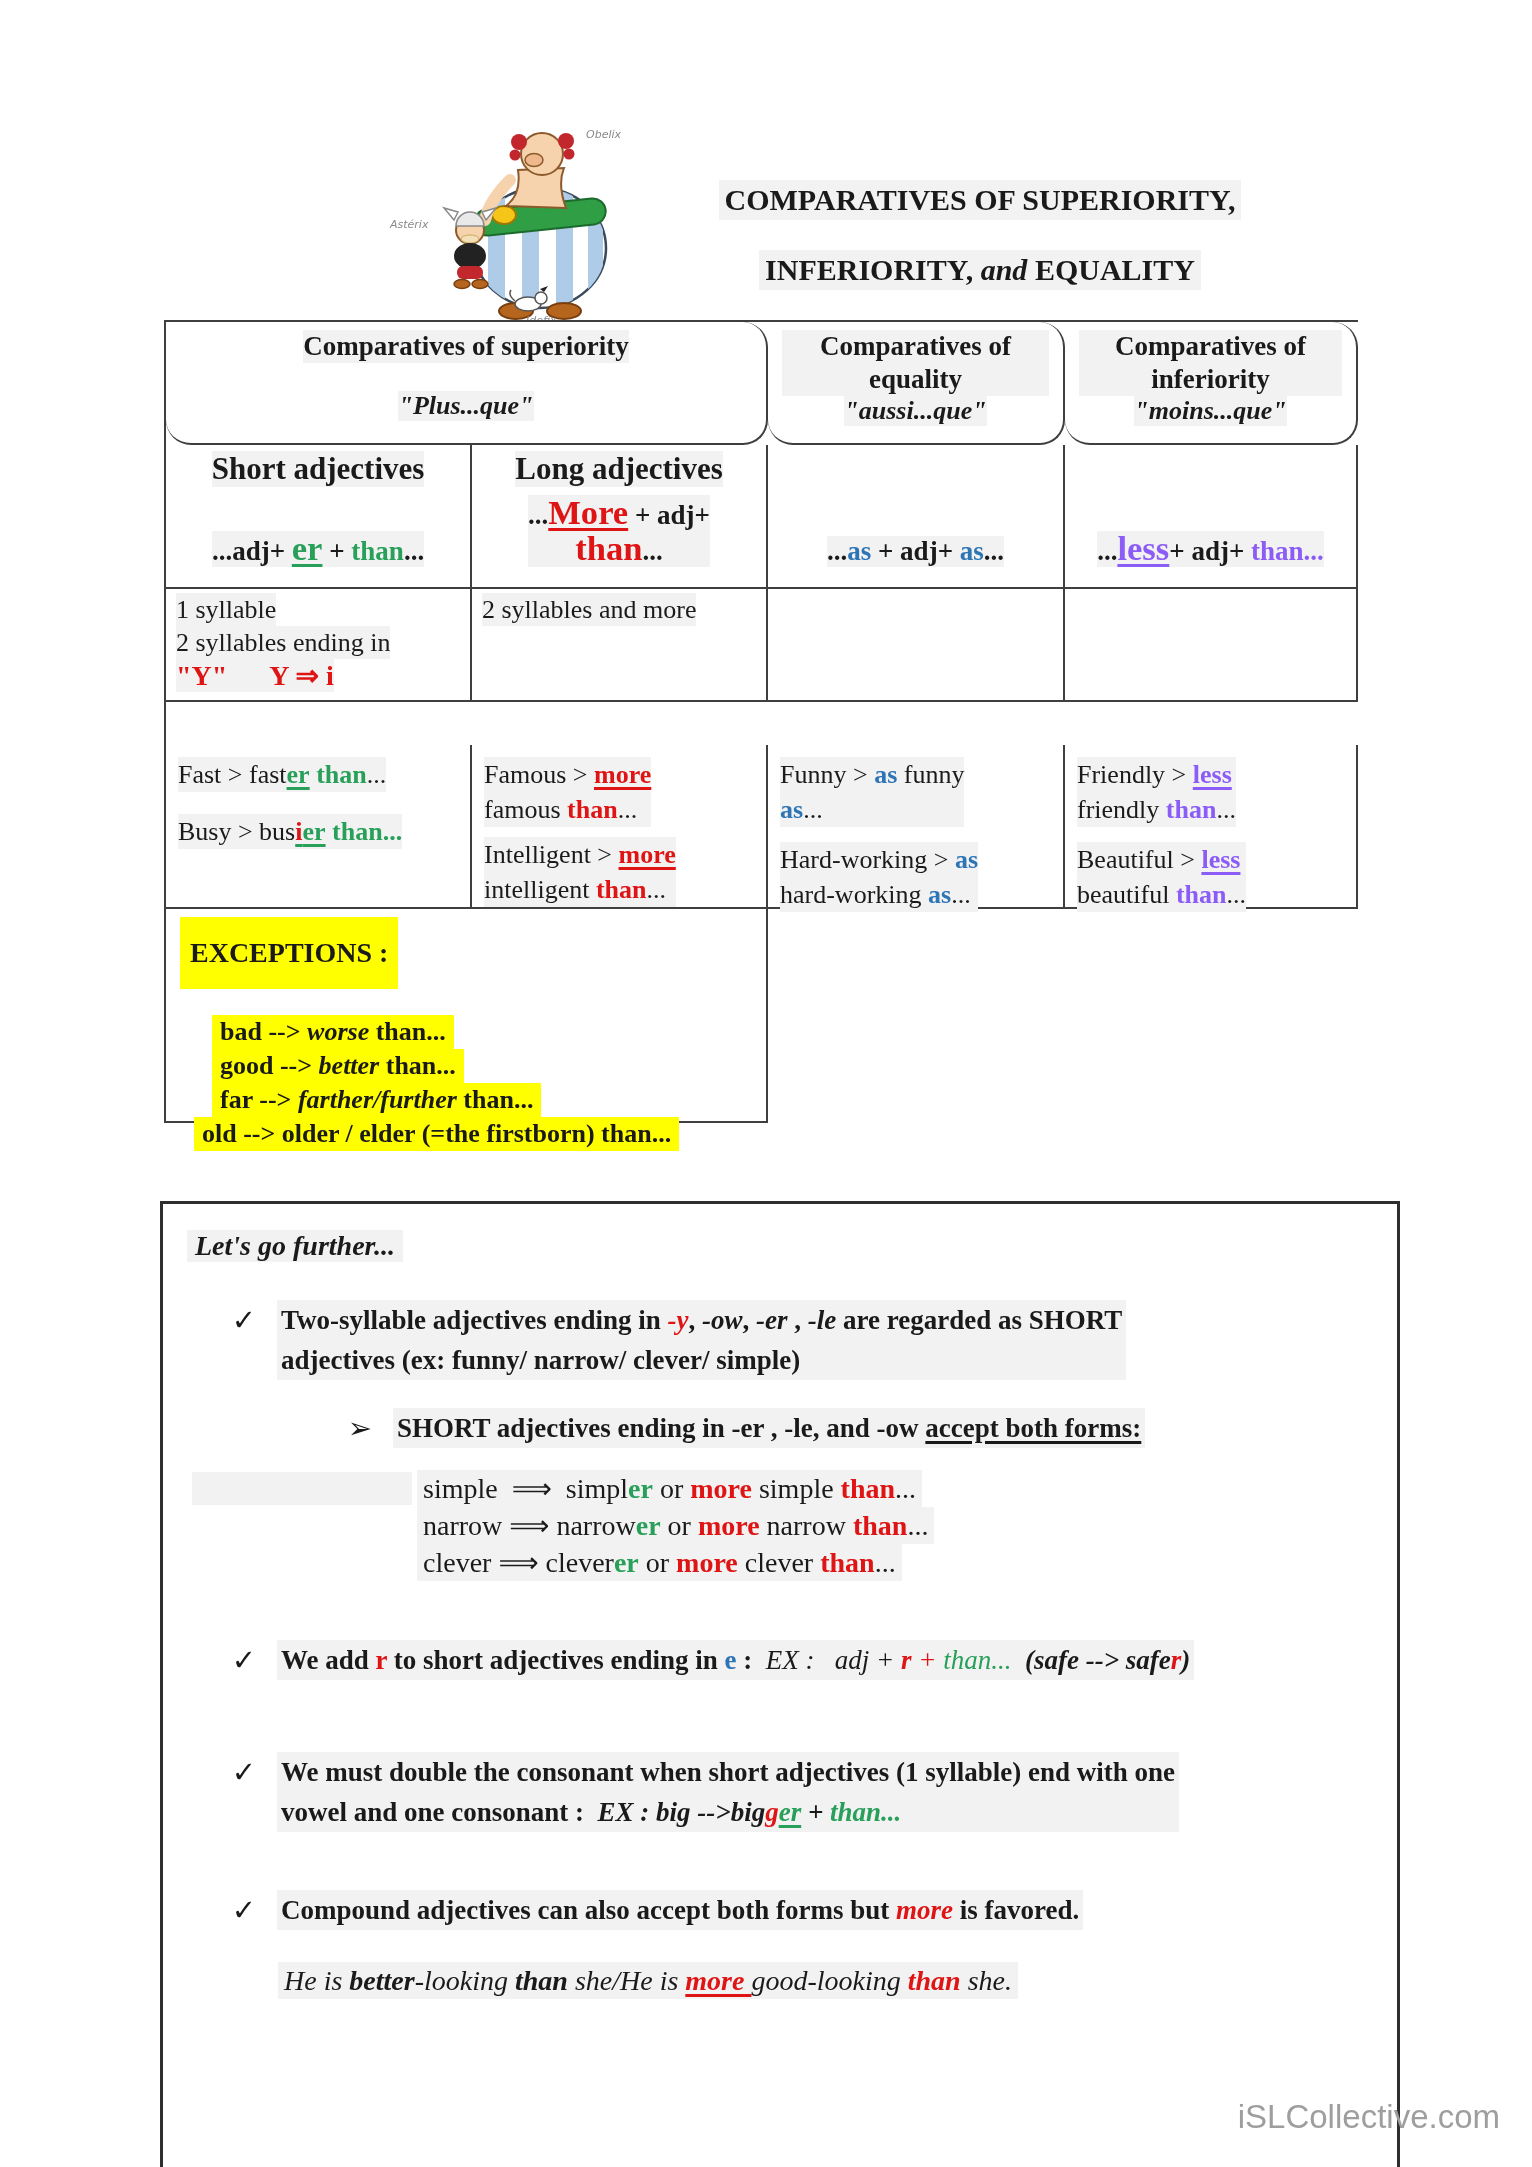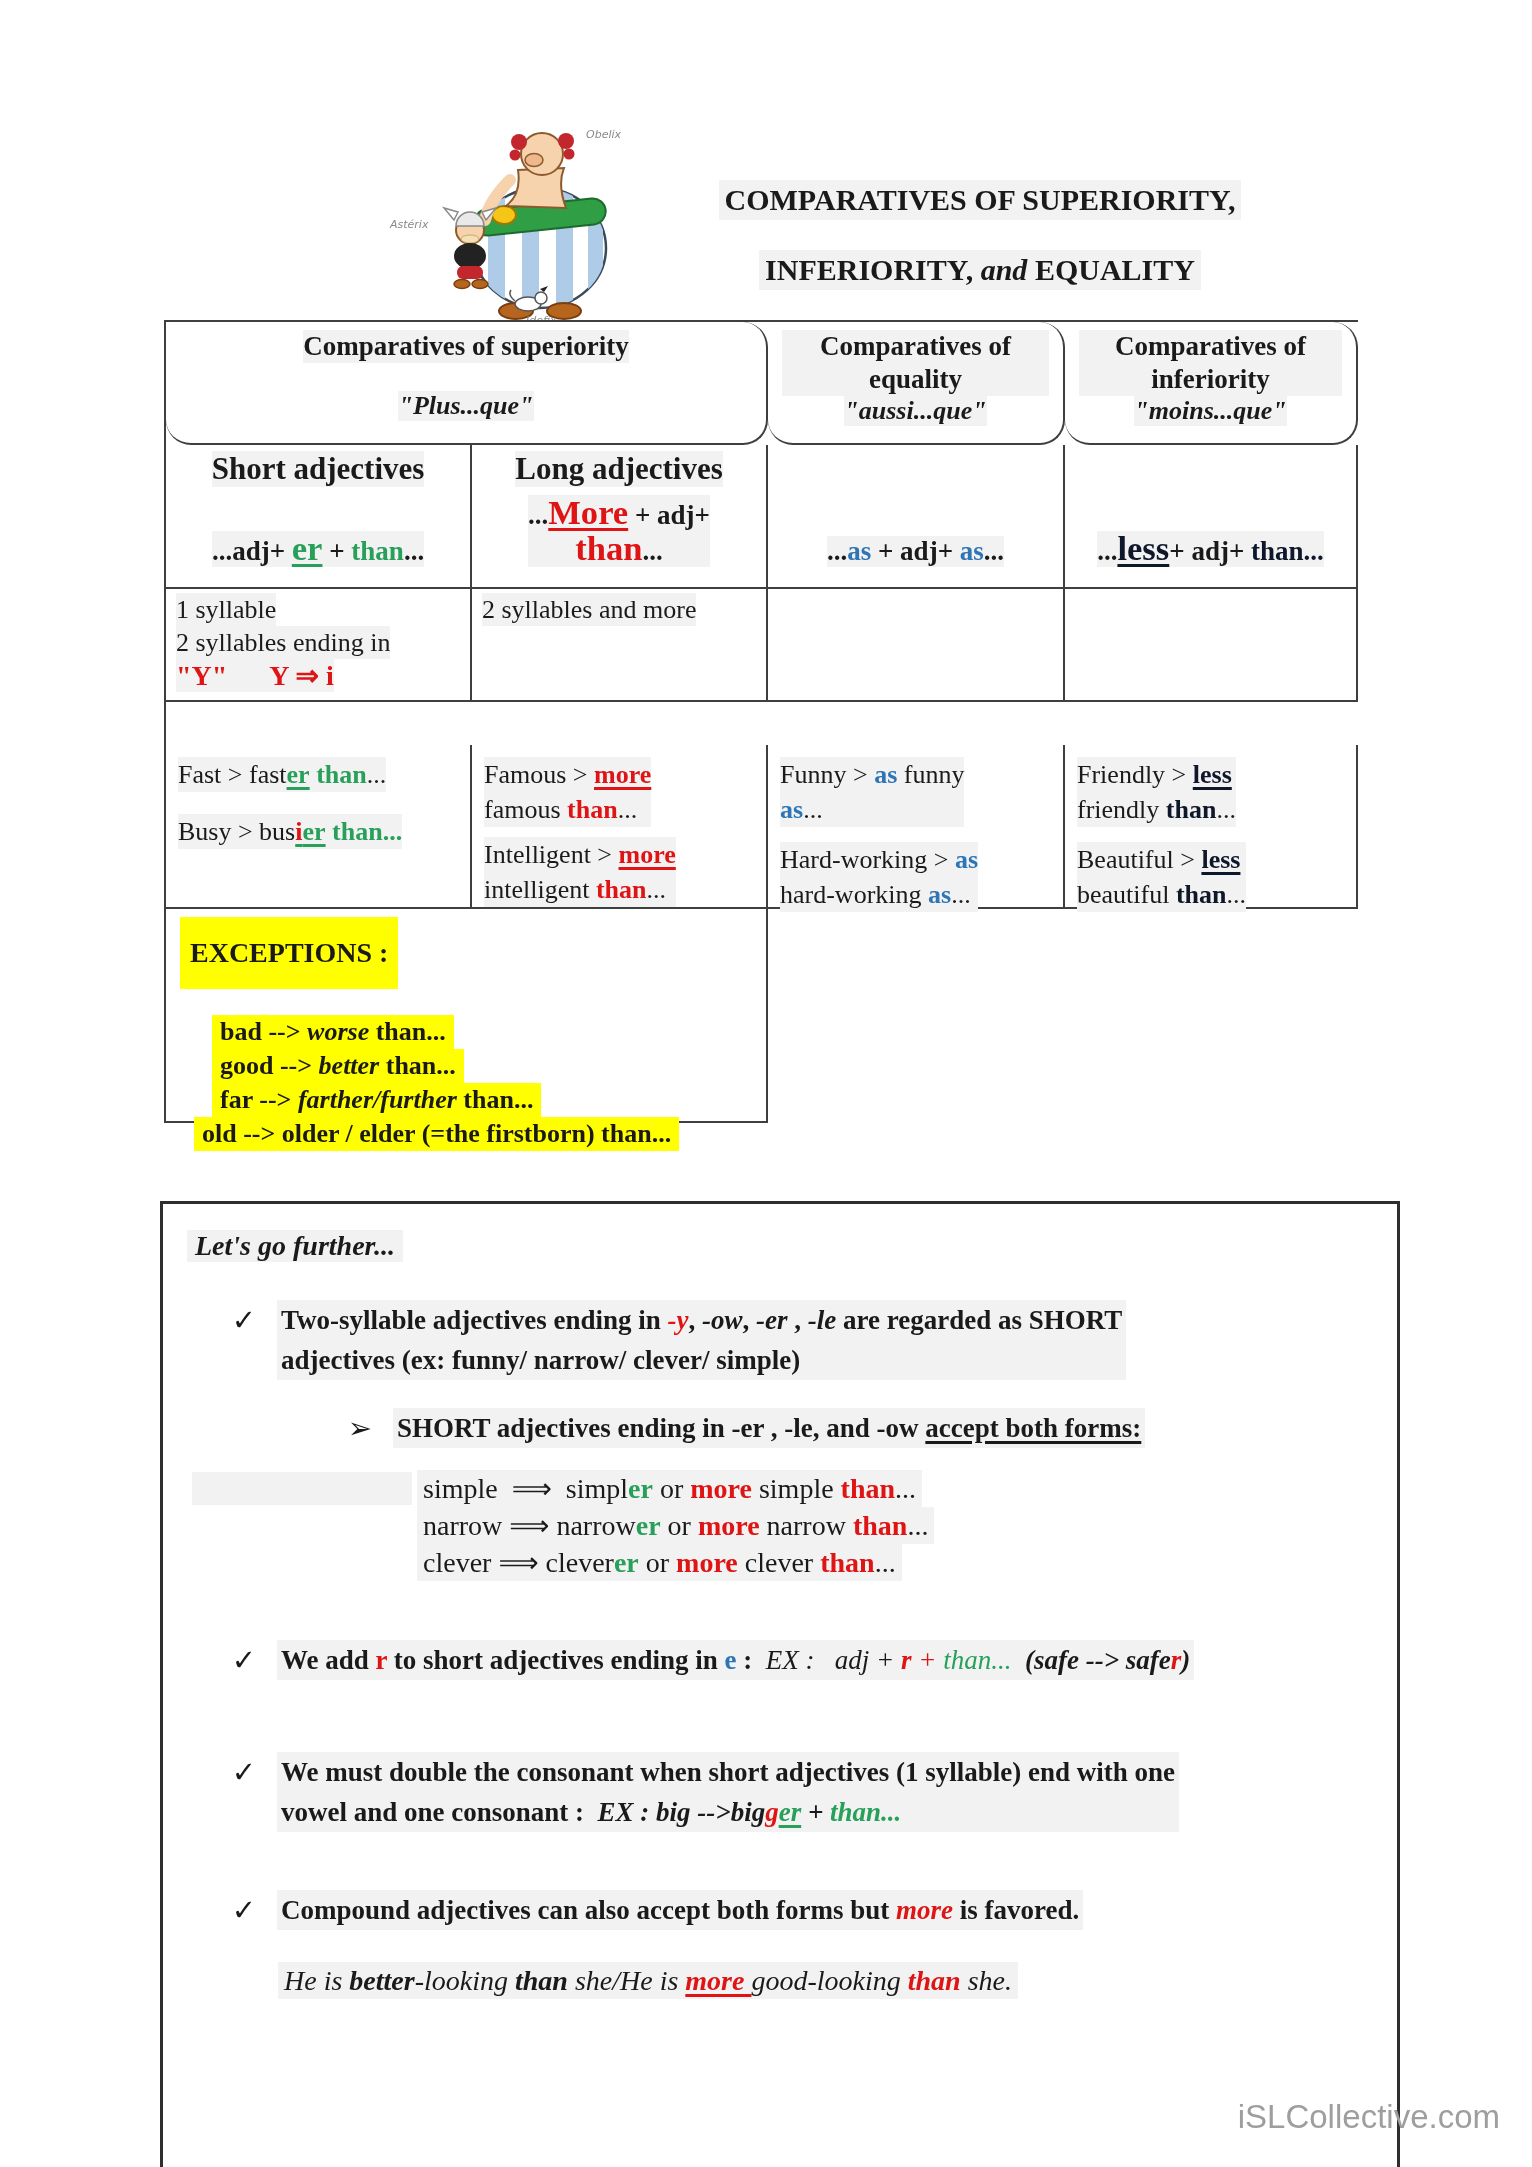--- a/index.html
+++ b/index.html
@@ -1,20 +1,20 @@
 <!DOCTYPE html>
 <html><head>
 <meta charset="utf-8">
 <style>
   html,body{margin:0;padding:0;background:#ffffff;}
   .page{position:relative;width:1532px;height:2167px;background:#fff;
         font-family:"Liberation Serif", serif;color:#1a1a1a;overflow:hidden;}
 
   
-  .red{color:#df1414;} .grn{color:#28a05a;} .blu{color:#2e75b6;} .pur{color:#0f172a;}
+  .red{color:#df1414;} .grn{color:#28a05a;} .blu{color:#2e75b6;} .pur{color:#8b5cf6;}
   .bld{font-weight:700;} .ita{font-style:italic;}
   .und{text-decoration:underline;text-decoration-thickness:3px;text-underline-offset:4px;}
   .undg{text-decoration:underline;text-decoration-color:#28a05a;text-decoration-thickness:3px;text-underline-offset:4px;}
   .lg{font-size:1.28em;line-height:1;}
   [data-runs]{white-space:pre-wrap;}
 
   
   .cartoon{position:absolute;left:388px;top:108px;width:256px;height:222px;}
   .cartoon svg{width:100%;height:100%;}
   .lbl{font:italic 11px "DejaVu Sans", sans-serif;fill:#8a8a8a;}

